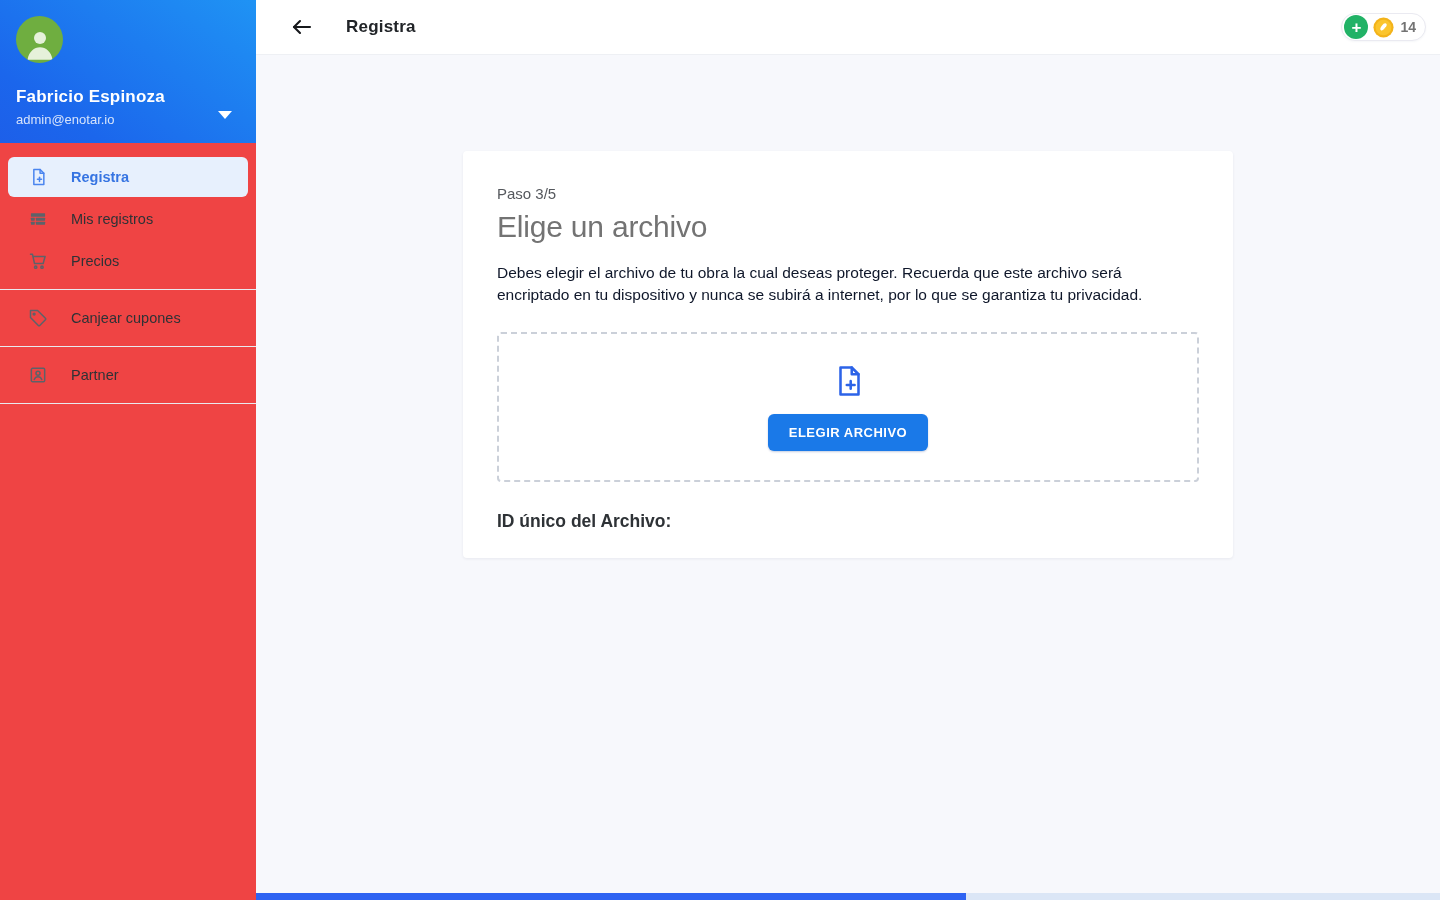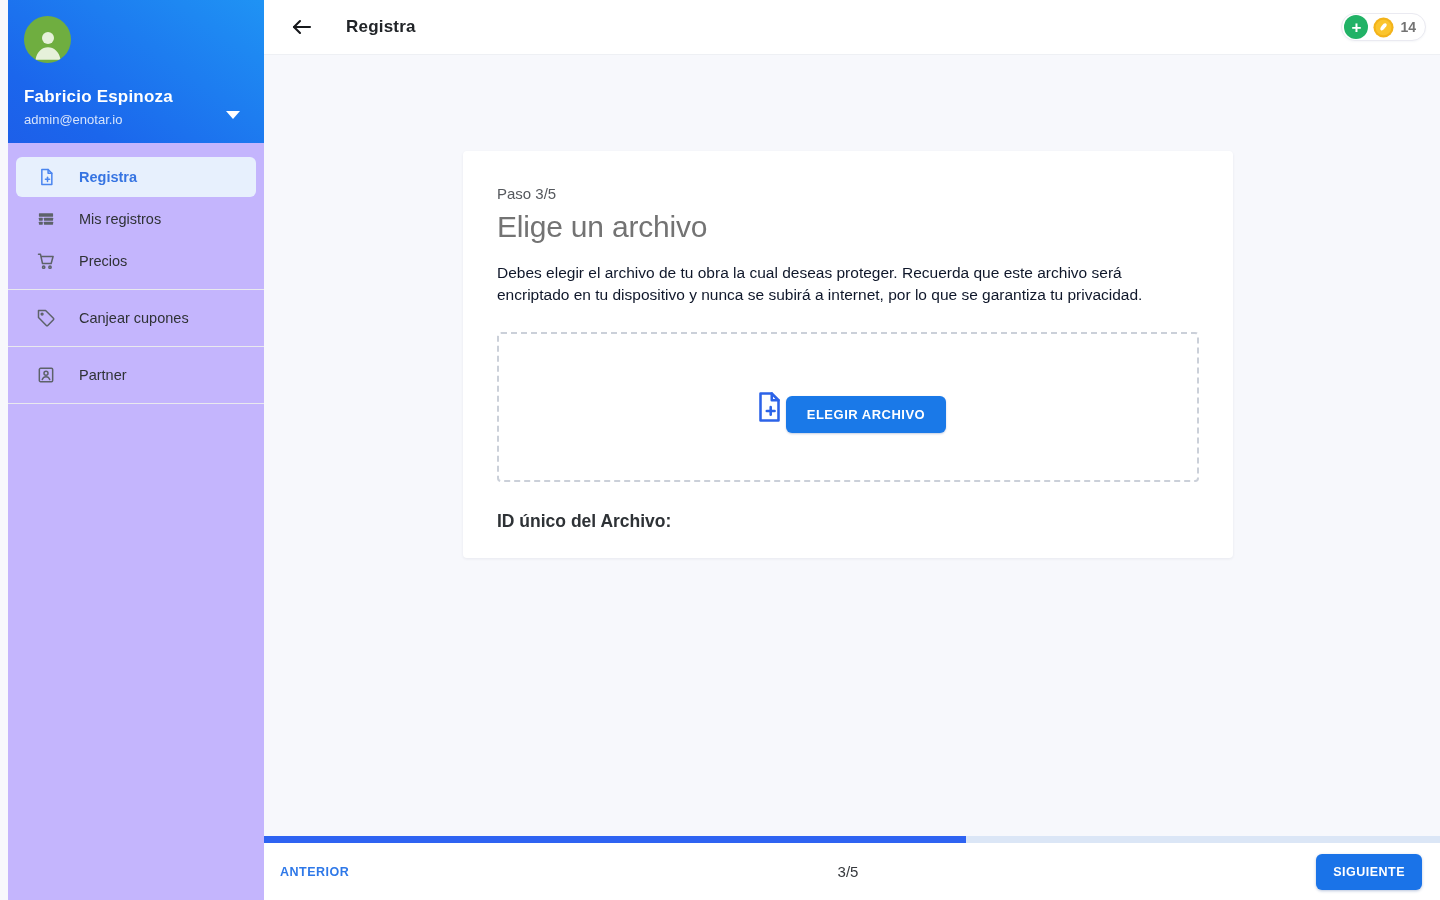--- a/index.html
+++ b/index.html
@@ -5,22 +5,22 @@
   * { margin: 0; padding: 0; box-sizing: border-box; }
   html, body { width: 1440px; height: 900px; overflow: hidden; }
   body {
     font-family: "Liberation Sans", sans-serif;
     background: #f7f8fc;
     color: #2f3236;
   }
 
   
   .sidebar {
-    position: fixed; left: 8px; top: 0; bottom: 0;
-    width: 256px; background: #c4b5fd; z-index: 5;
+    position: fixed; left: 0; top: 0; bottom: 0;
+    width: 256px; background: #ef4444; z-index: 5;
   }
   .sidebar-header {
     height: 143px;
     background: linear-gradient(215deg, #1f93f4 0%, #1b66ec 78%, #1d5fe9 100%);
     position: relative;
     padding: 16px;
     color: #fff;
   }
   .avatar {
     width: 47px; height: 47px; border-radius: 50%;
@@ -89,21 +89,21 @@
     box-shadow: 0 1px 3px rgba(25,35,70,.07);
     padding: 34px 34px 26px;
   }
   .step-label { font-size: 15px; color: #55585d; }
   .card-title { font-size: 30px; font-weight: 400; color: #737373; margin-top: 8px; letter-spacing: -.2px; }
   .card-desc { font-size: 15.5px; color: #0f172a; line-height: 1.42; margin-top: 18px; max-width: 692px; }
 
   .dropzone {
     margin-top: 26px; height: 150px;
     border: 2px dashed #cbd0d9; border-radius: 4px;
-    display: flex; flex-direction: row; align-items: center; justify-content: center;
+    display: flex; flex-direction: column; align-items: center; justify-content: center;
     background: #ffffff;
   }
   .file-plus { color: #2c63e8; }
   .choose-btn {
     margin-top: 15px;
     background: #1a79e8; color: #ffffff;
     border: none; border-radius: 6px;
     font-family: inherit; font-size: 13px; font-weight: 700; letter-spacing: .5px;
     padding: 11px 21px; cursor: pointer;
     box-shadow: 0 1px 2px rgba(20,60,140,.25);
@@ -259,19 +259,14 @@
       </div>
 
       <div class="file-id-label">ID único del Archivo:</div>
     </section>
   </div>
 
   <footer class="footer">
     <div class="progress-track">
       <div class="progress-fill" style="width: 60%;"></div>
     </div>
-    <div class="footer-bar">
-      <button class="prev-link">ANTERIOR</button>
-      <span class="progress-text">3/5</span>
-      <button class="next-btn">SIGUIENTE</button>
-    </div>
   </footer>
 </div>
 
 </body></html>

